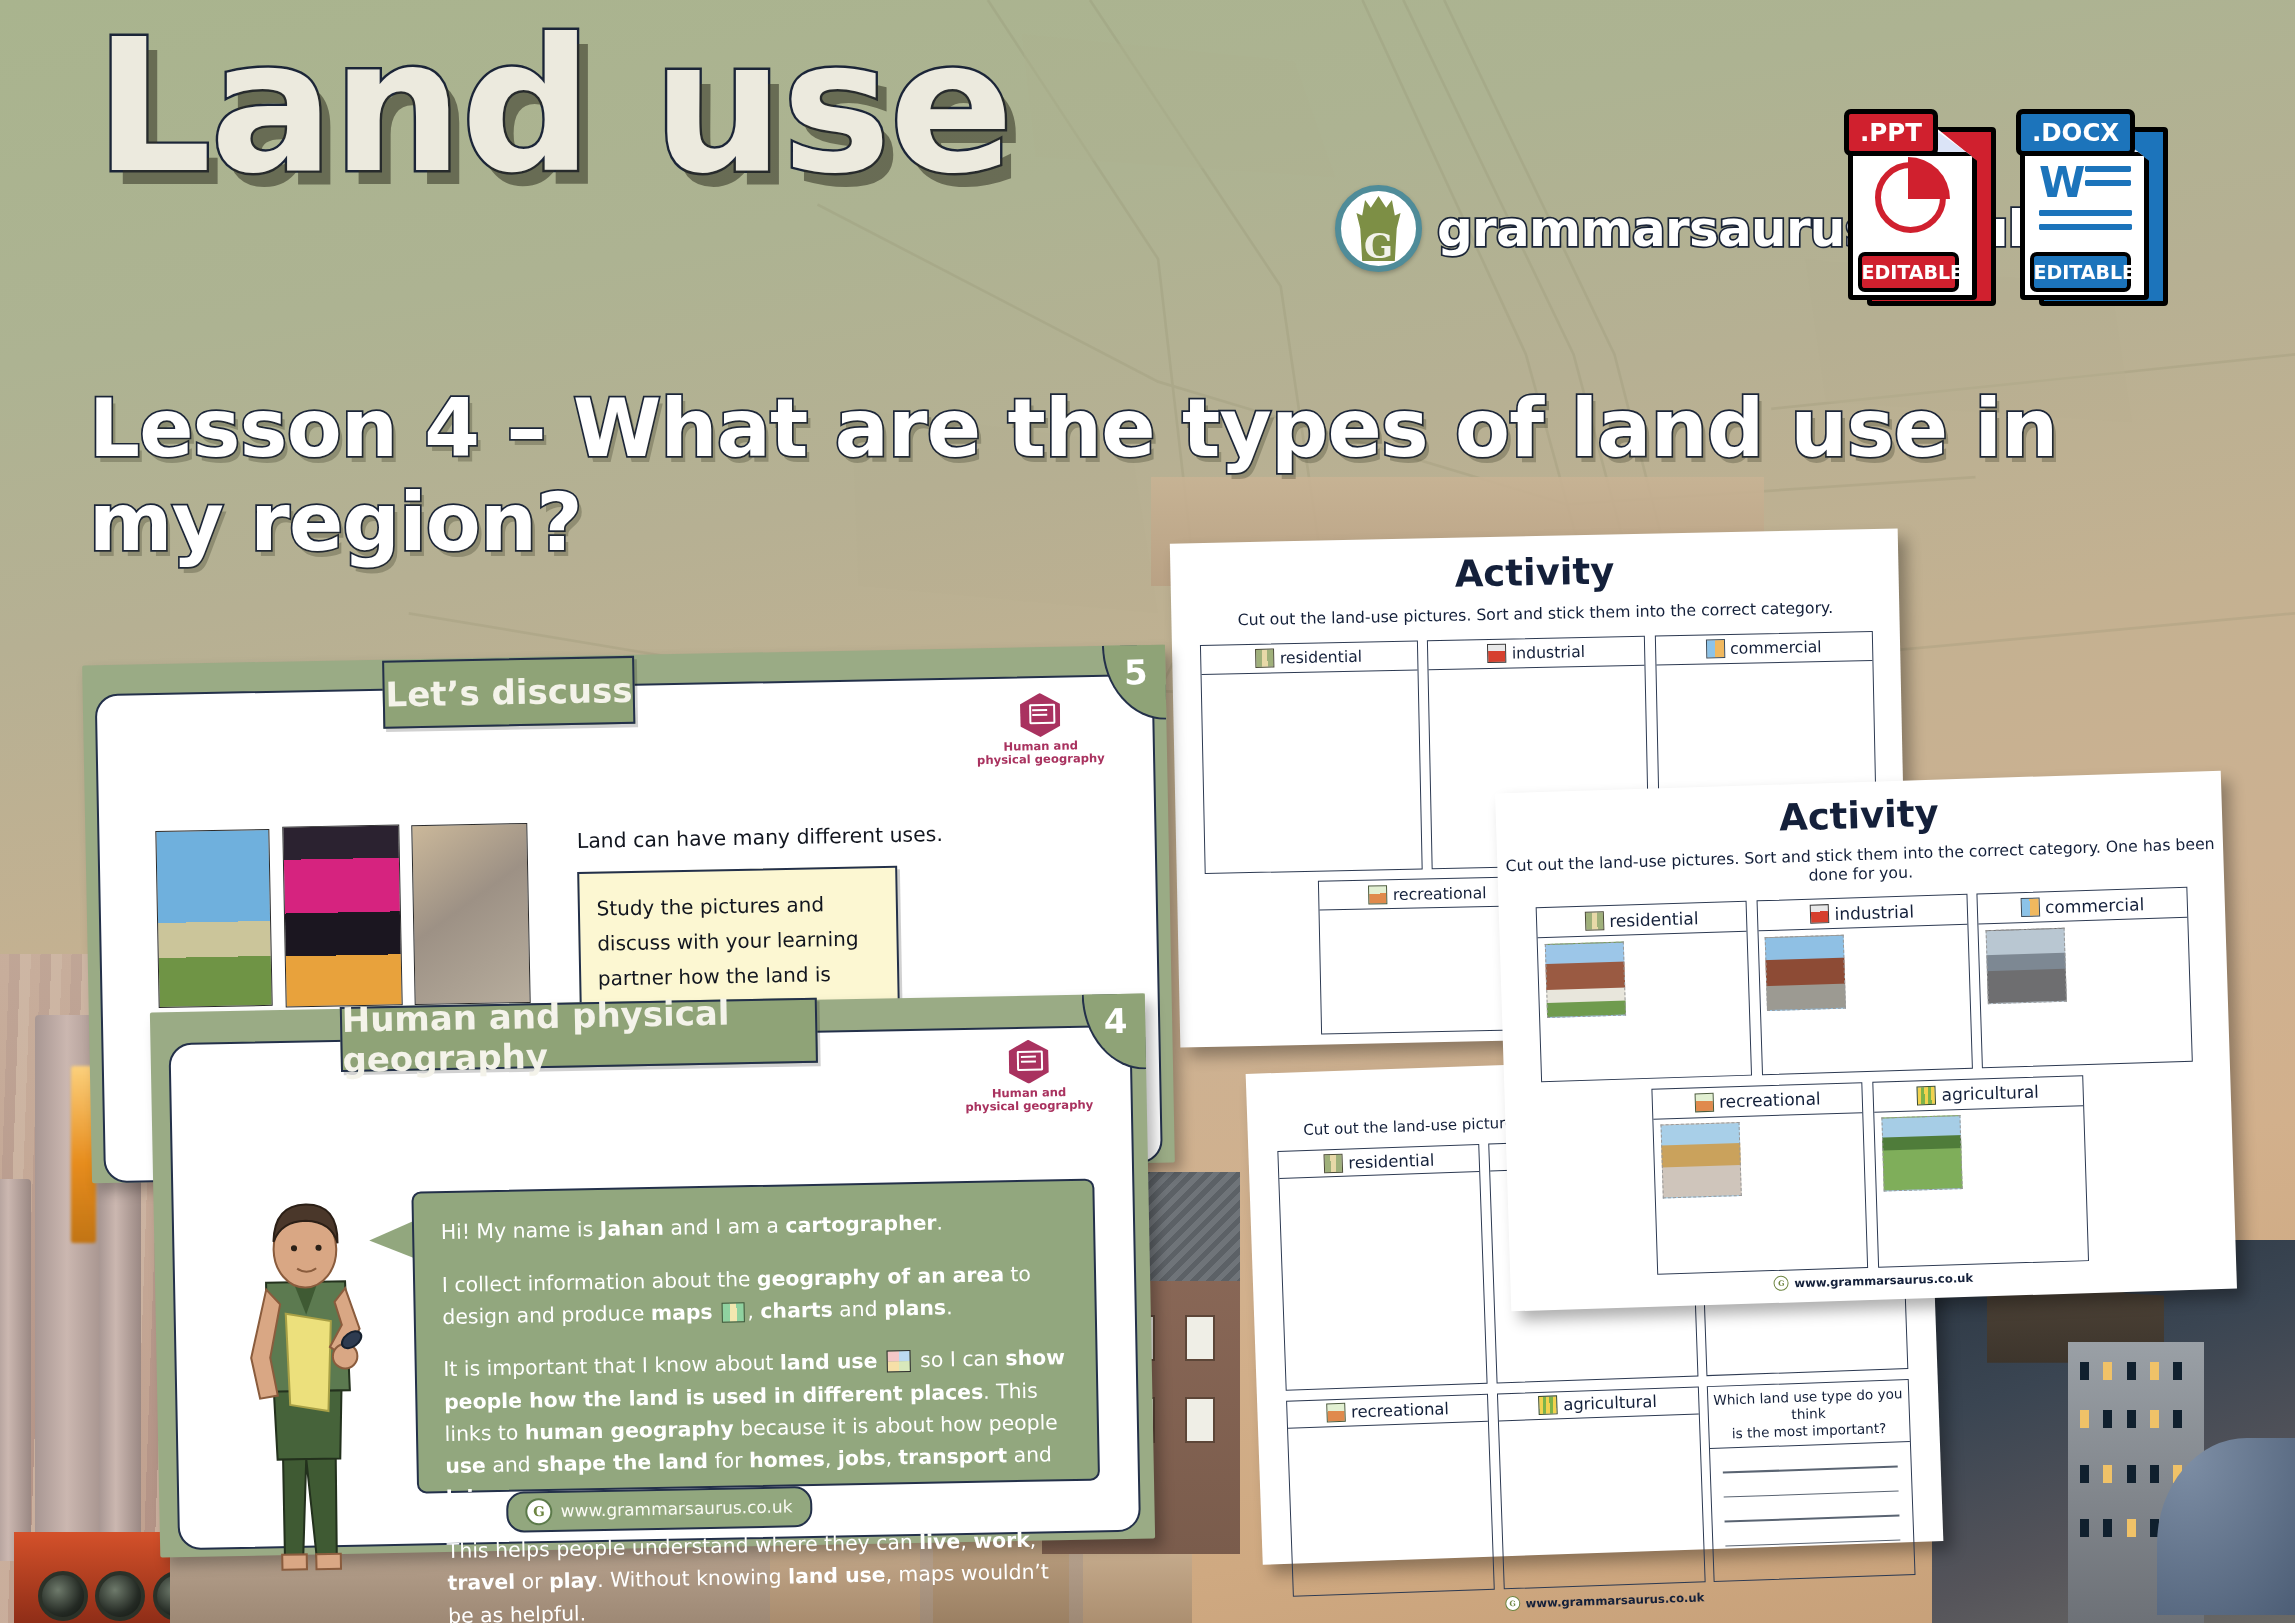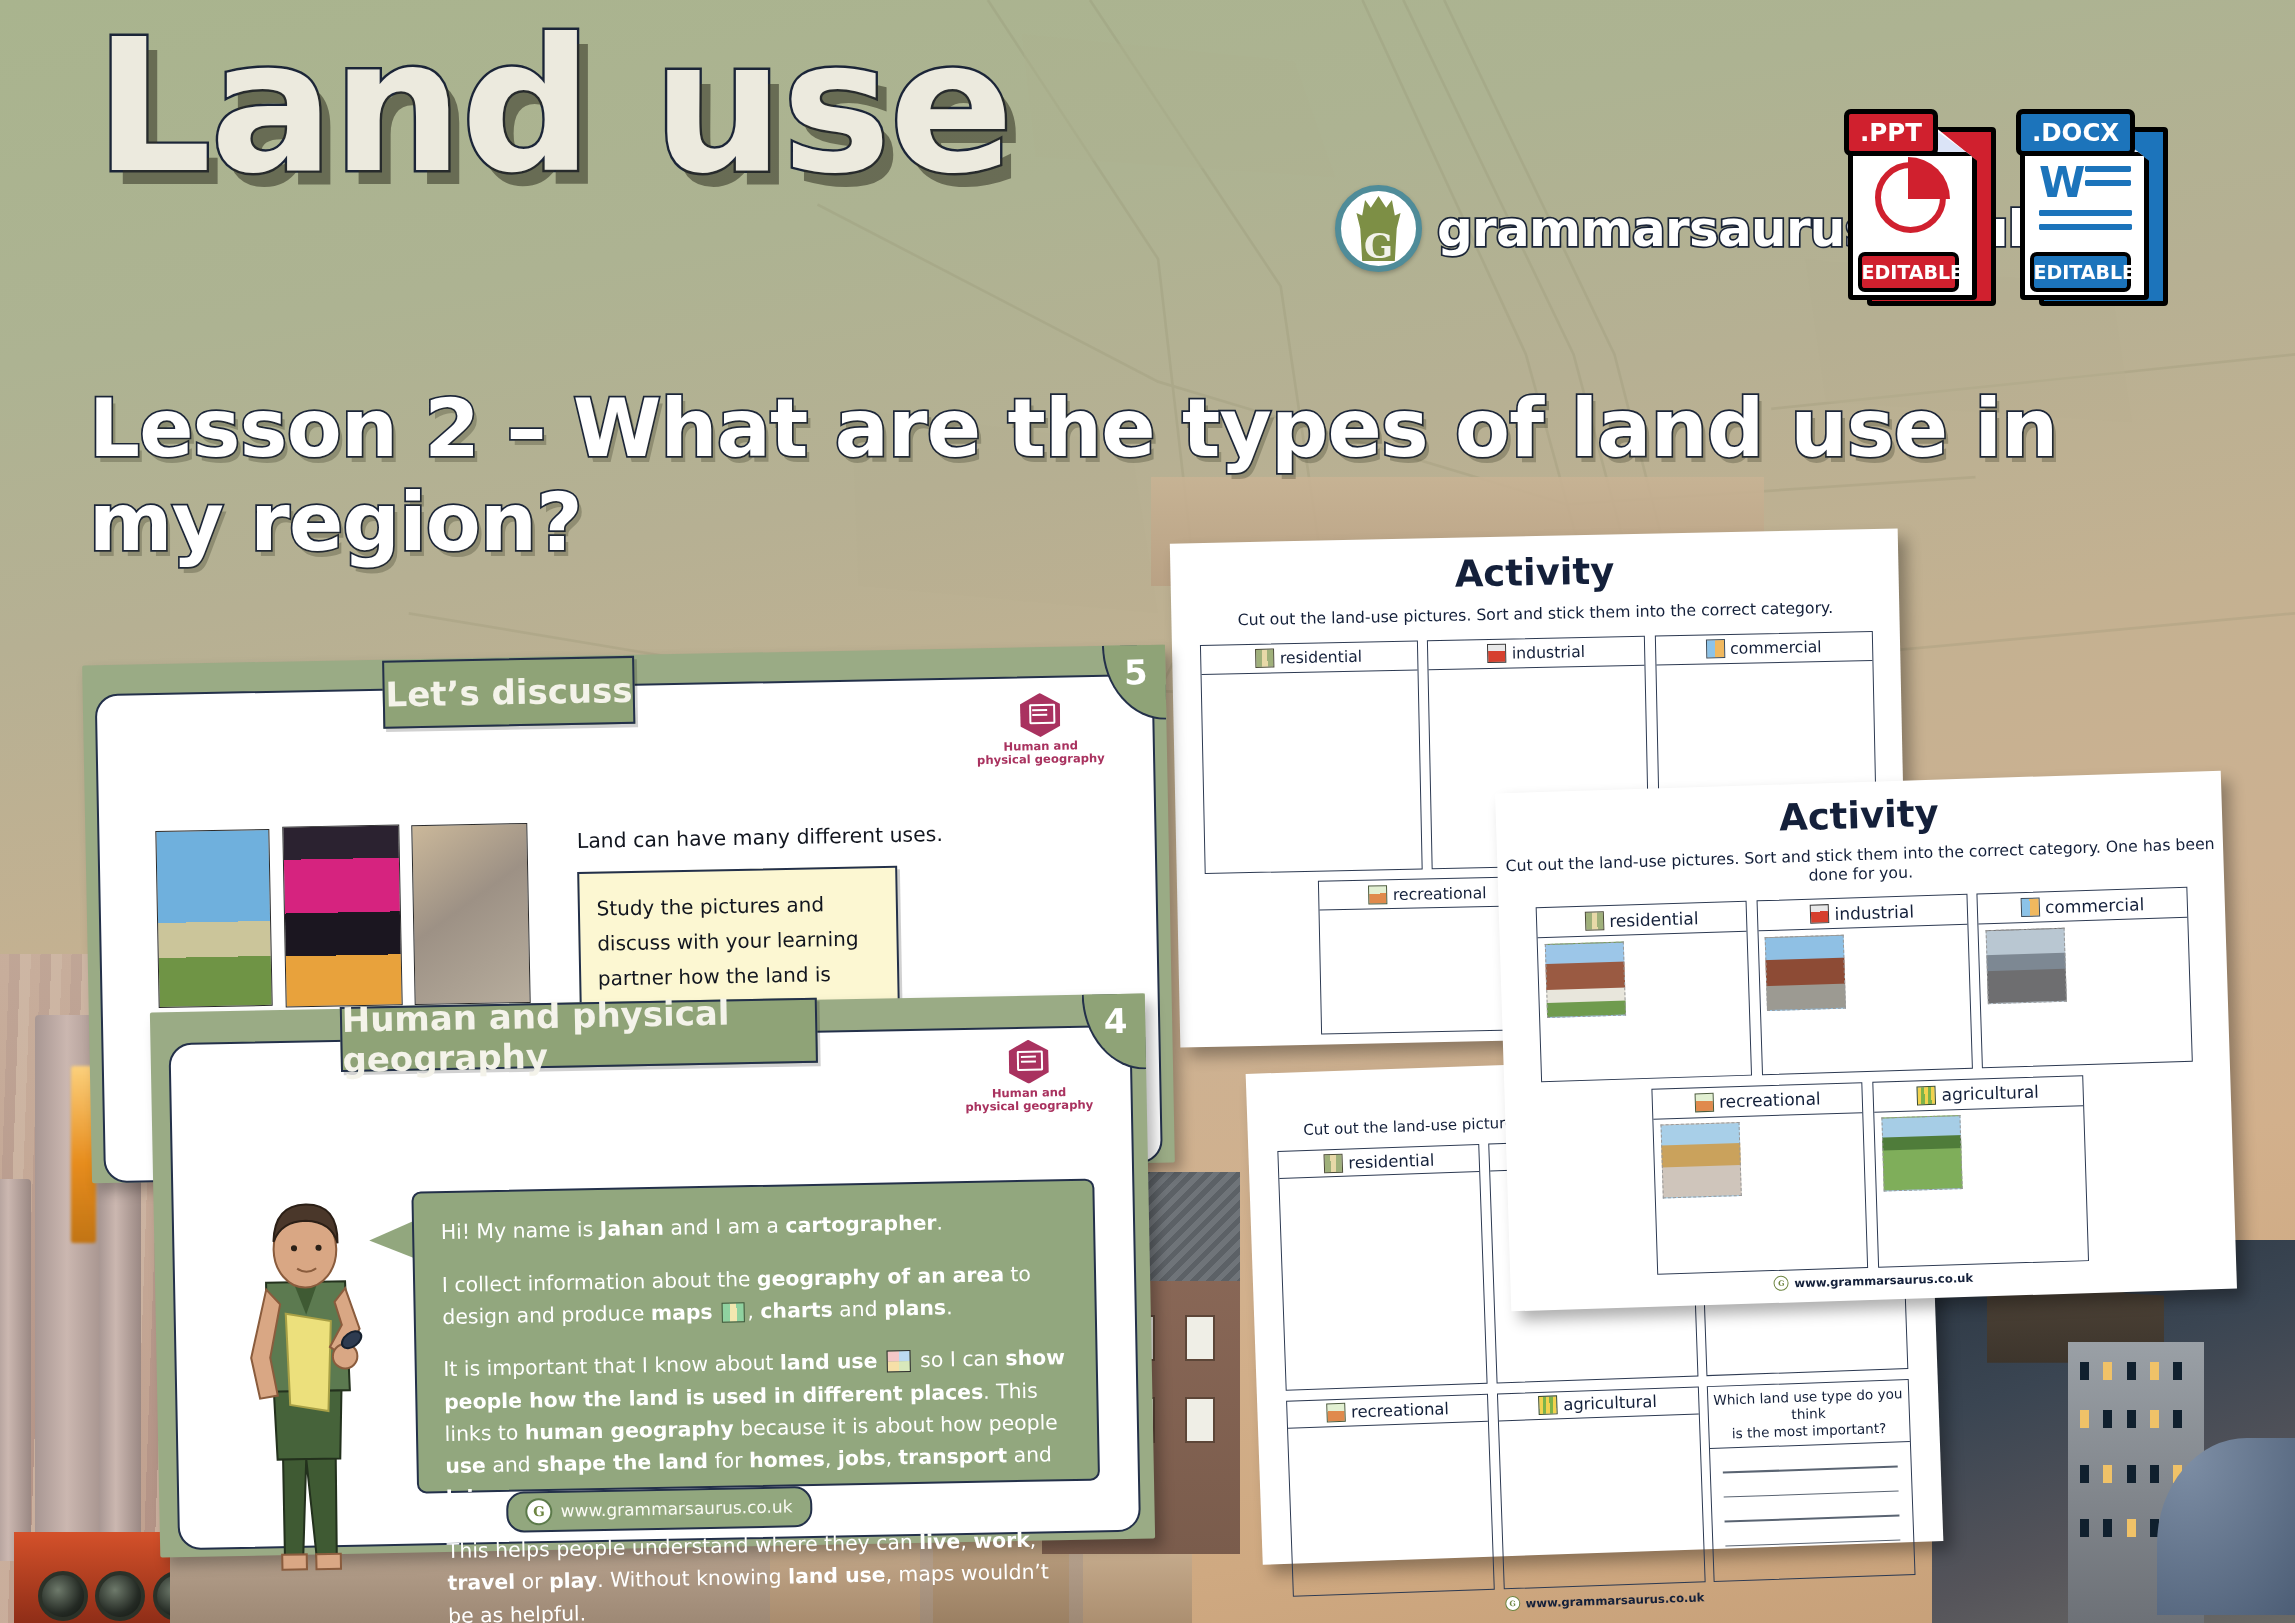--- a/index.html
+++ b/index.html
@@ -405,21 +405,21 @@
       <div class="pc-win pc-winlit" style="left:59px;top:177px;"></div>
       <div class="pc-win" style="left:82px;top:177px;"></div>
       <div class="pc-win" style="left:105px;top:177px;"></div>
     </div>
     <div class="pc-bridge"></div>
   </div>
 </div>
 
 <div id="header">
   <div class="title-main">Land use</div>
-  <div class="title-sub">Lesson 2 – What are the types of land use in my region?</div>
+  <div class="title-sub">Lesson 4 – What are the types of land use in my region?</div>
 
   <div class="logo-wrap">
     <div class="logo-badge">
       <div class="logo-dino"></div>
       <div class="logo-G">G</div>
     </div>
     <div class="logo-text">grammarsaurus.co.uk</div>
   </div>
 </div>
 

